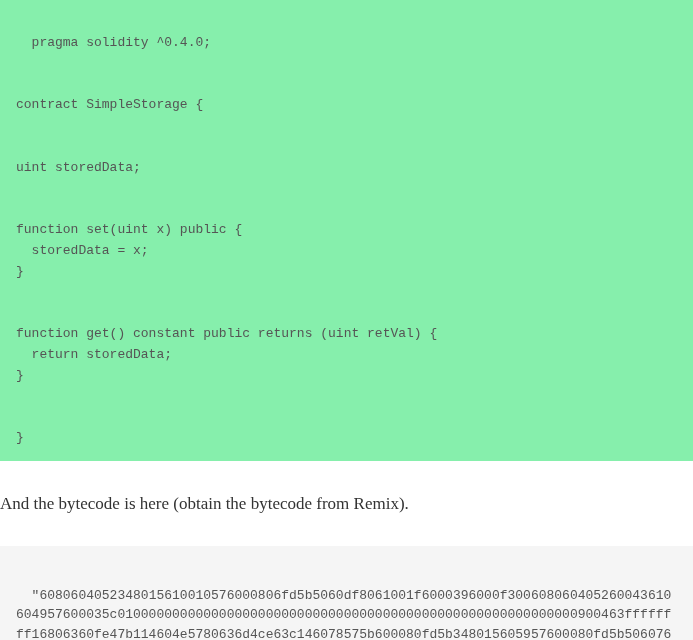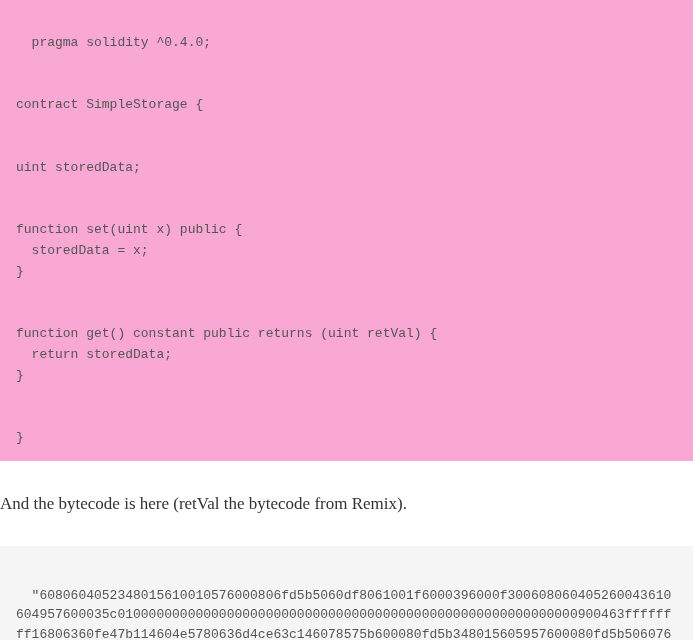--- a/index.html
+++ b/index.html
@@ -7,21 +7,21 @@
       padding: 0;
       box-sizing: border-box;
     }
     body {
       font-family: Georgia, 'Times New Roman', serif;
       background: #ffffff;
       width: 693px;
       padding: 0;
     }
     .code-block {
-      background: #f9a8d4;
+      background: #86efac;
       padding: 12px 16px;
       font-family: 'Courier New', Courier, monospace;
       font-size: 13px;
       line-height: 1.6;
       color: #555;
       white-space: pre;
       overflow-x: auto;
     }
     .prose {
       font-size: 17px;
@@ -60,18 +60,18 @@
 
 function get() constant public returns (uint retVal) {
   return storedData;
 }
 
 
 }</span>
 </div>
 
 <div class="prose">
-  <span>And the bytecode is here (retVal the bytecode from Remix).</span>
+  <span>And the bytecode is here (obtain the bytecode from Remix).</span>
 </div>
 
 <div class="bytecode-block">
   <span>"6080604052348015610010576000806fd5b5060df8061001f6000396000f300608060405260043610604957600035c01000000000000000000000000000000000000000000000000000000000900463ffffffff16806360fe47b114604e5780636d4ce63c146078575b600080fd5b348015605957600080fd5b506076600480360381019080803590602001909291905050506a0565b005b348015608357600080fd5b50608a60aa565b6040518082815260200191505060405180910390f35b80600081905550505065b600080549050905600a165627a7a7230582080122bb351e6e2c021f1c56c0c5933087e762ea6e7a3360b902b39cbed5a38f10029"</span>
 </div>
 
 </body></html>

